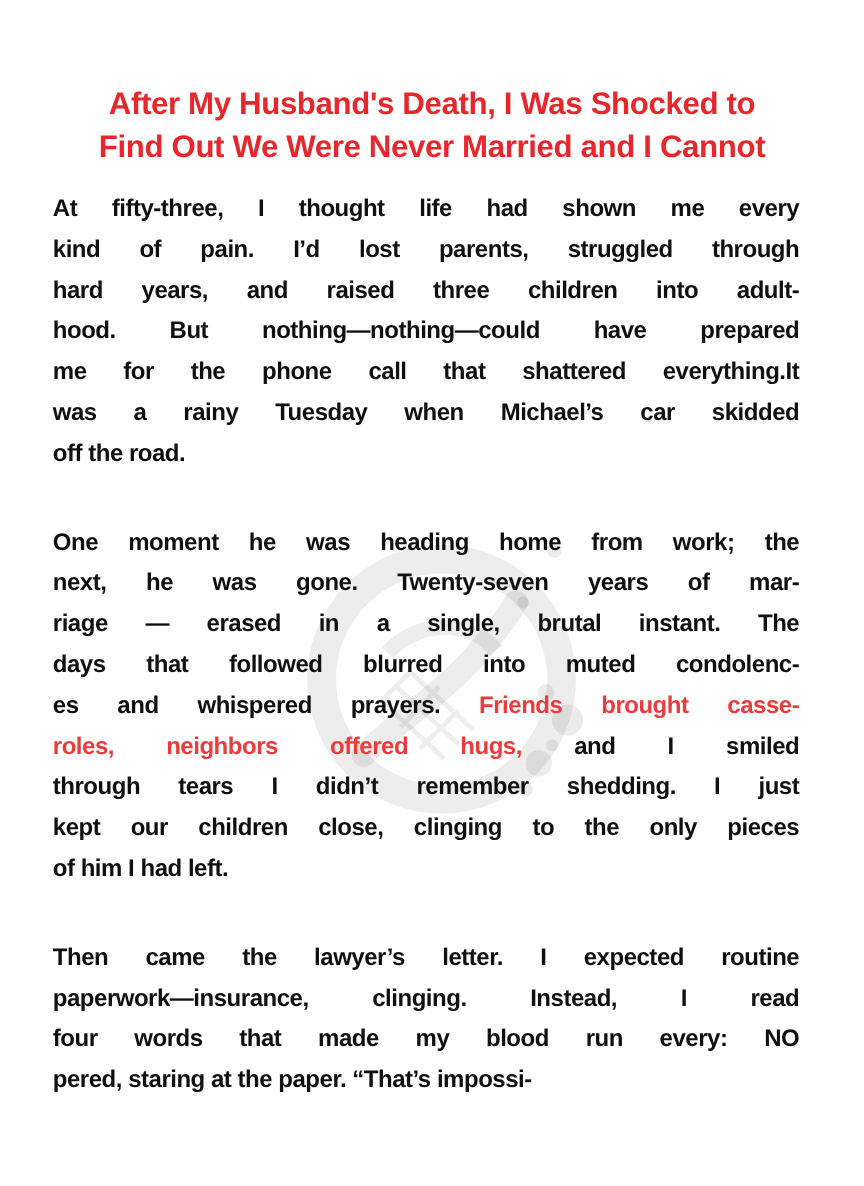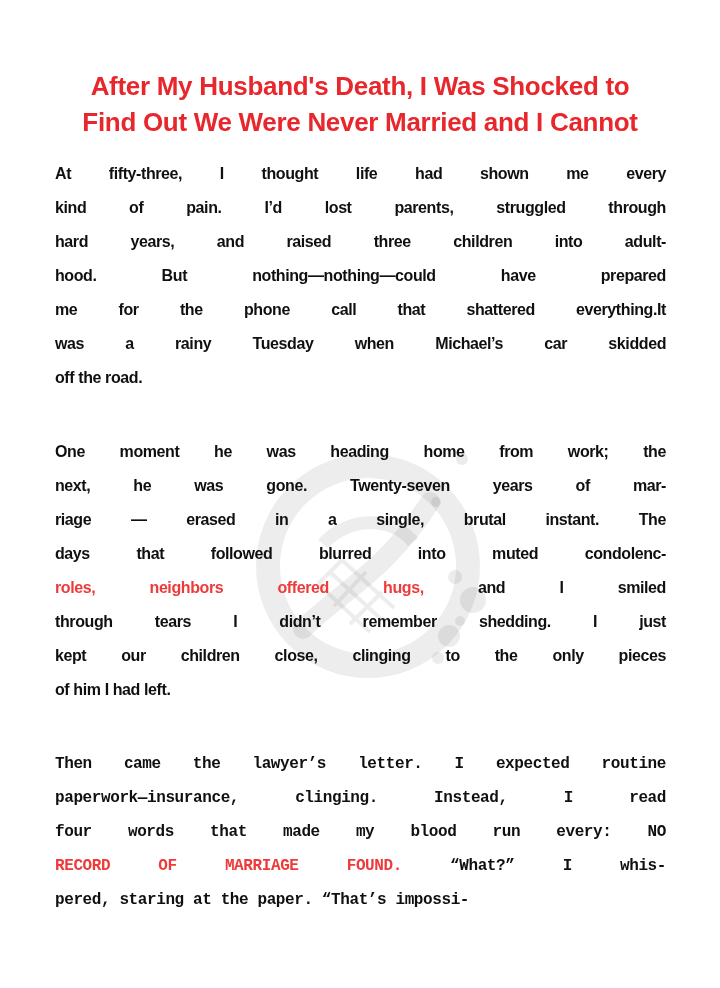--- a/index.html
+++ b/index.html
@@ -27,28 +27,28 @@
     margin: 68px 54px 0 54px;
     text-align: center;
     color: #e8272c;
     font-size: 26px;
     line-height: 36px;
     letter-spacing: -0.3px;
   }
   .story {
     position: relative;
     z-index: 1;
-    margin: 17px 54px 0 55px;
+    margin: 17px 54px 0 44px;
     color: #101010;
-    font-size: 16px;
+    font-size: 20px;
     line-height: 34px;
     letter-spacing: -0.4px;
   }
   .para { margin: 0 0 40px 0; }
-  .para:last-child { margin-bottom: 0; font-family: Liberation Mono, monospace; }
+  .para:last-child { margin-bottom: 0; }
   .line {
     text-align: justify;
     text-align-last: justify;
     white-space: normal;
   }
   .line.last { text-align-last: left; }
   .red { color: #ee3a3a; }
 </style>
 </head>
 <body>
@@ -86,27 +86,27 @@
         <div class="line"><span>hood. But nothing—nothing—could have prepared</span></div>
         <div class="line"><span>me for the phone call that shattered everything.It</span></div>
         <div class="line"><span>was a rainy Tuesday when Michael’s car skidded</span></div>
         <div class="line last"><span>off the road.</span></div>
       </div>
       <div class="para">
         <div class="line"><span>One moment he was heading home from work; the</span></div>
         <div class="line"><span>next, he was gone. Twenty-seven years of mar-</span></div>
         <div class="line"><span>riage — erased in a single, brutal instant. The</span></div>
         <div class="line"><span>days that followed blurred into muted condolenc-</span></div>
+        <div class="line"><span>es and whispered prayers. </span><span class="red">Friends brought casse-</span></div>
         <div class="line"><span class="red">roles, neighbors offered hugs,</span><span> and I smiled</span></div>
         <div class="line"><span>through tears I didn’t remember shedding. I just</span></div>
         <div class="line"><span>kept our children close, clinging to the only pieces</span></div>
         <div class="line last"><span>of him I had left.</span></div>
       </div>
       <div class="para">
         <div class="line"><span>Then came the lawyer’s letter. I expected routine</span></div>
         <div class="line"><span>paperwork—insurance, clinging. Instead, I read</span></div>
         <div class="line"><span>four words that made my blood run every: NO</span></div>
-        <div class="line"><span class="red">RECORD OF MARRIAGE FOUND.</span><span> “What?” I whis-</span></div>
         <div class="line last"><span>pered, staring at the paper. “That’s impossi-</span></div>
       </div>
     </main>
 
 </div>
 
 </body></html>

